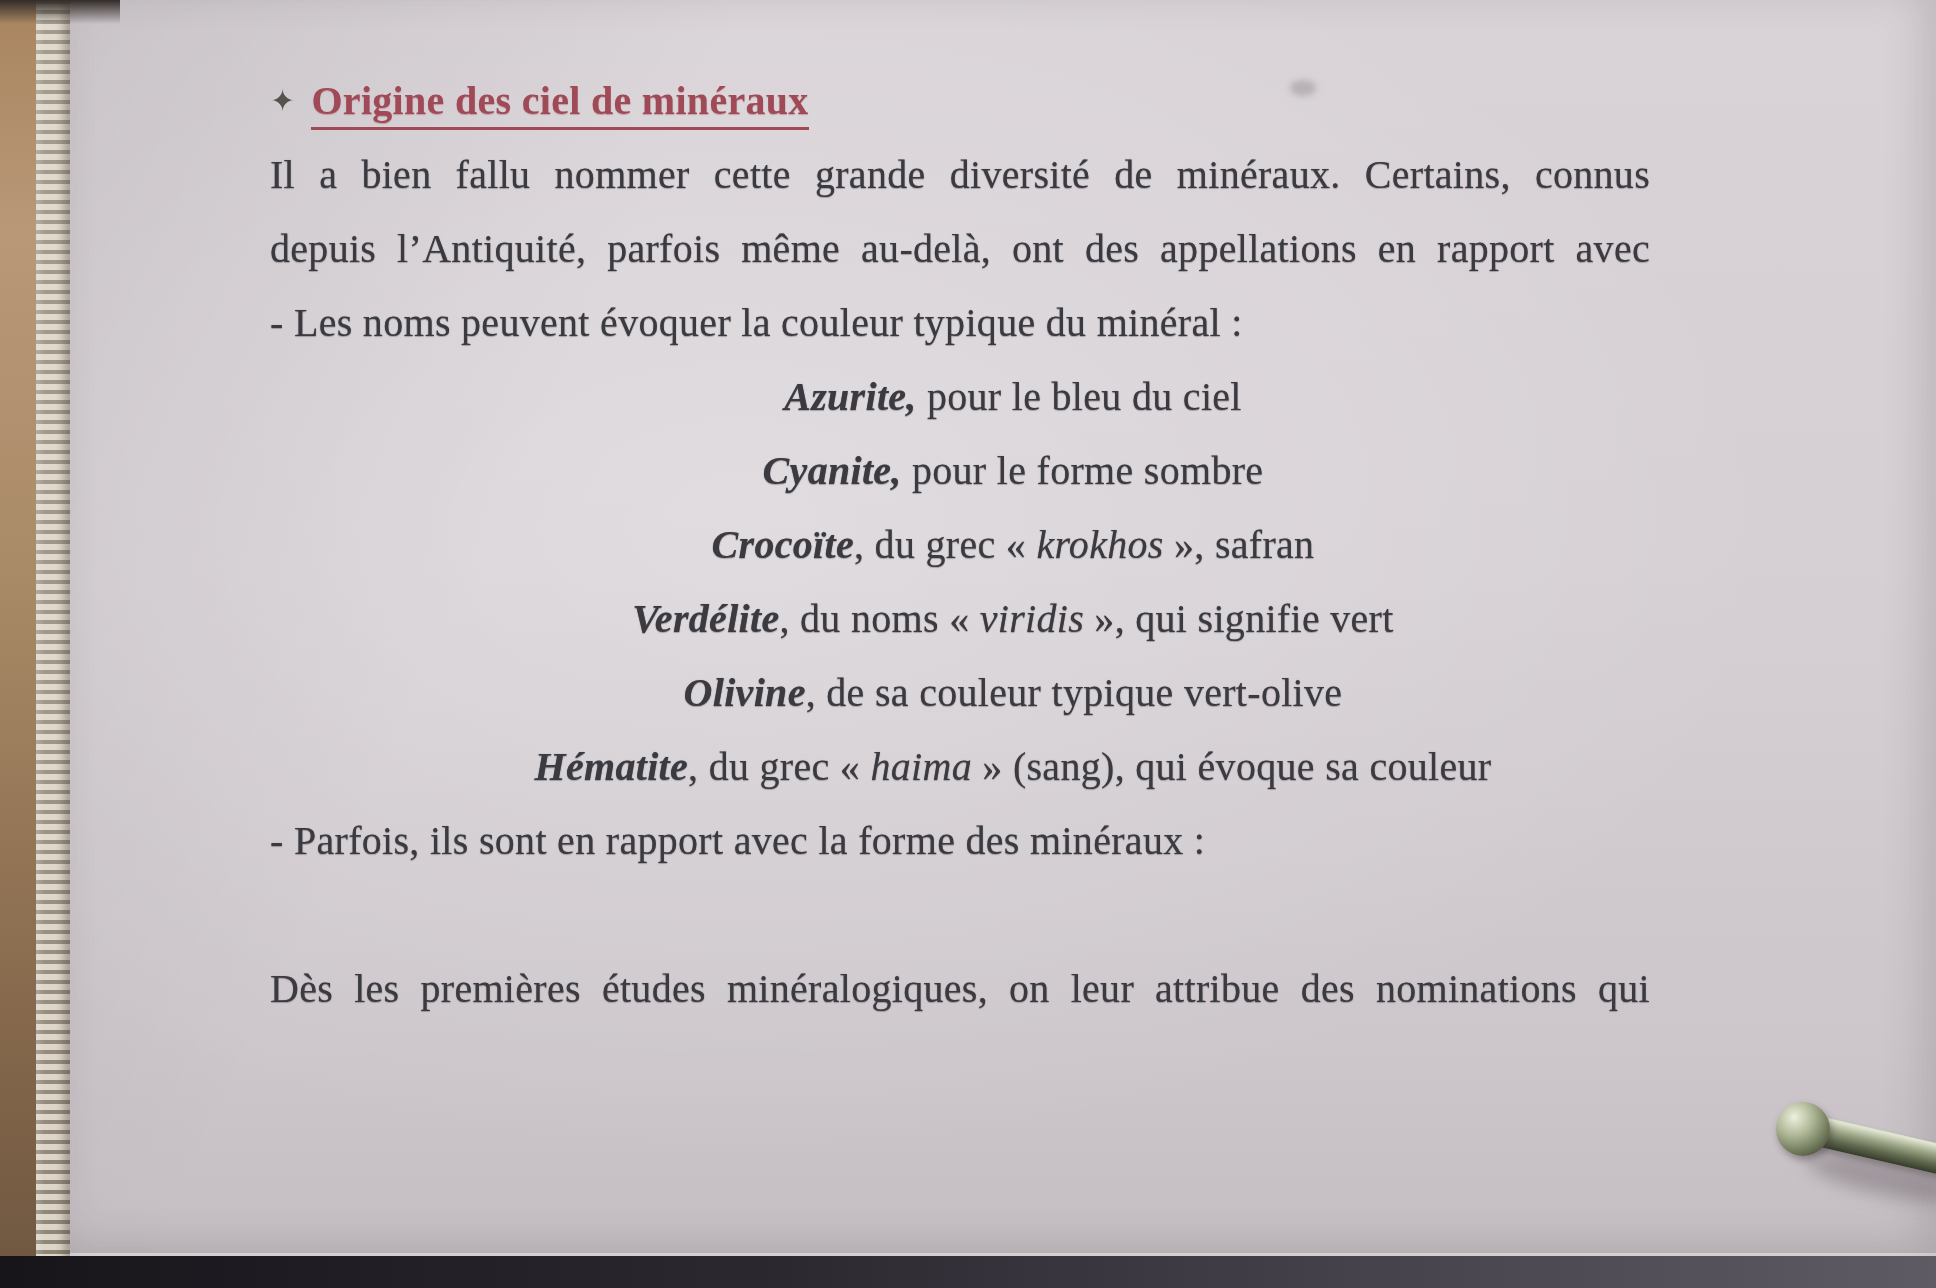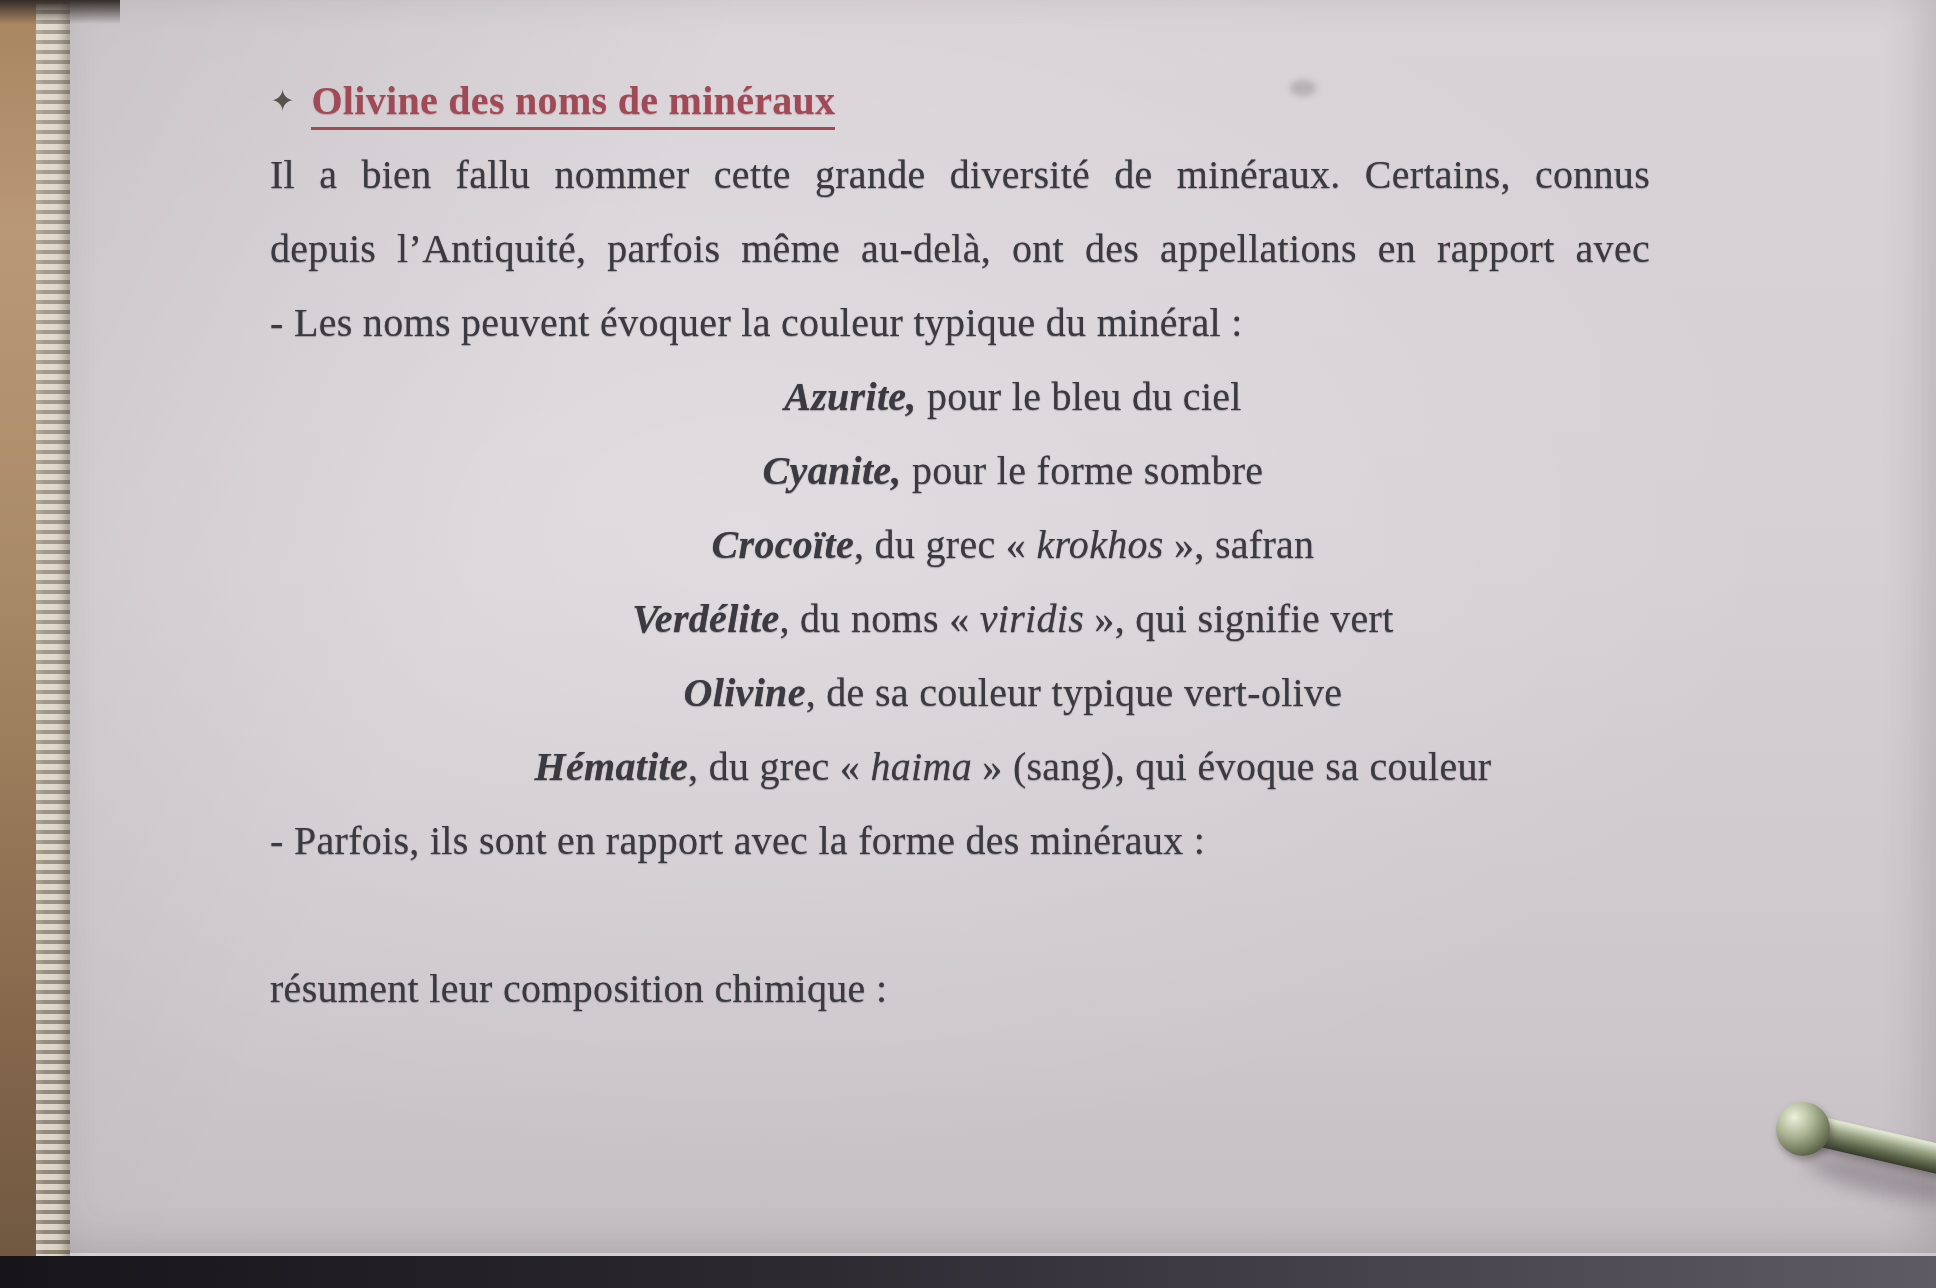--- a/index.html
+++ b/index.html
@@ -96,42 +96,42 @@
   <div class="wood-edge"></div>
   <div class="binding-strip"></div>
 
   <div class="paper"></div>
   <div class="corner-shadow-tl"></div>
   <div class="smudge"></div>
 
   <div class="text-block">
 
     <div class="heading-line">
-      <span class="bullet">✦</span><span class="title">Olivine des noms de minéraux</span>
+      <span class="bullet">✦</span><span class="title">Origine des ciel de minéraux</span>
     </div>
 
     <div class="wrapline just">Il a bien fallu nommer cette grande diversité de minéraux. Certains, connus</div>
     <div class="wrapline just">depuis l’Antiquité, parfois même au-delà, ont des appellations en rapport avec</div>
 
     <div class="line">- Les noms peuvent évoquer la couleur typique du minéral :</div>
 
     <ul class="mineral-list">
       <li><span class="mname">Azurite,</span><span> pour le bleu du ciel</span><span class="mitalic"></span><span></span></li>
       <li><span class="mname">Cyanite,</span><span> pour le forme sombre</span><span class="mitalic"></span><span></span></li>
       <li><span class="mname">Crocoïte</span><span>, du grec « </span><span class="mitalic">krokhos</span><span> », safran</span></li>
       <li><span class="mname">Verdélite</span><span>, du noms « </span><span class="mitalic">viridis</span><span> », qui signifie vert</span></li>
       <li><span class="mname">Olivine</span><span>, de sa couleur typique vert-olive</span><span class="mitalic"></span><span></span></li>
       <li><span class="mname">Hématite</span><span>, du grec « </span><span class="mitalic">haima</span><span> » (sang), qui évoque sa couleur</span></li>
     </ul>
 
     <div class="line">- Parfois, ils sont en rapport avec la forme des minéraux :</div>
 
     <div class="blank-line"></div>
 
-    <div class="line">résument leur composition chimique :</div>
+    <div class="wrapline just">Dès les premières études minéralogiques, on leur attribue des nominations qui</div>
 
   </div>
 
   <div class="ring-shadow"></div>
   <div class="ring-rod"></div>
   <div class="ring-bulb"></div>
 
   <div class="bottom-band"></div>
 
 </div>

